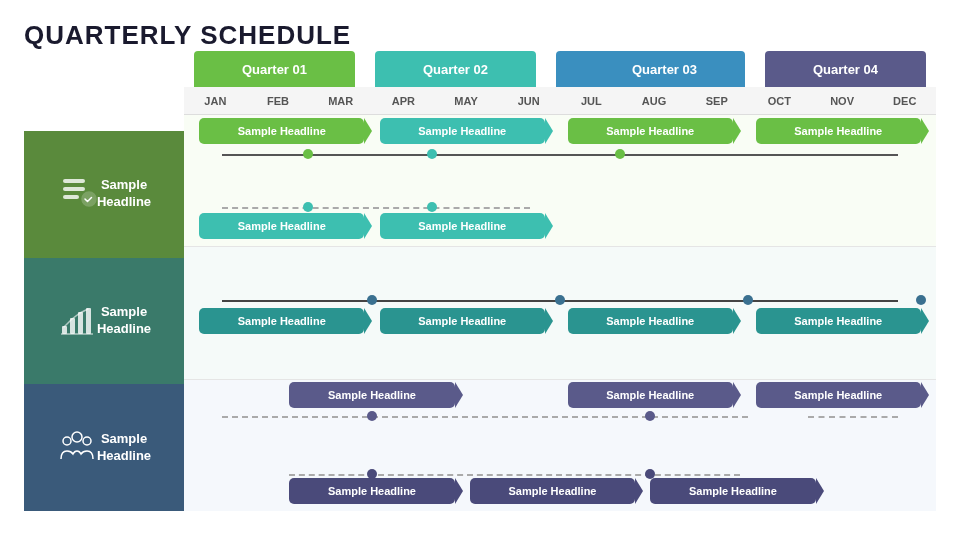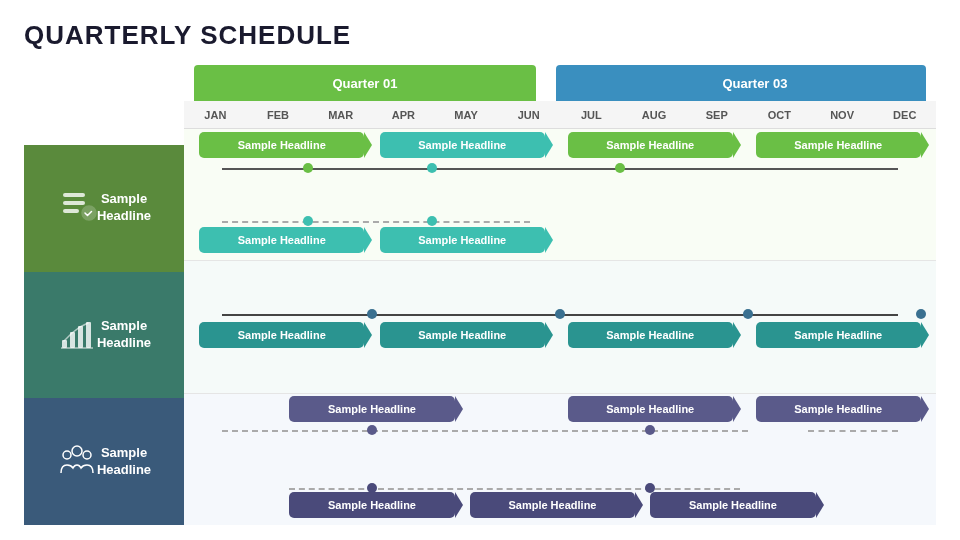--- a/index.html
+++ b/index.html
@@ -16,21 +16,20 @@
       height: 540px;
       padding: 20px 24px 16px 24px;
       position: relative;
     }
 
     .main-title {
       font-size: 26px;
       font-weight: 900;
       color: #1a1a2e;
       letter-spacing: 1px;
-      margin-bottom: 14px;
       text-transform: uppercase;
     }
 
     .schedule-container {
       display: flex;
       width: 100%;
       height: 460px;
     }
 
     
@@ -228,22 +227,28 @@
         <div class="sidebar-label">Sample<br>Headline</div>
       </div>
     </div>
 
     <div class="grid-area">
 
       <div class="quarter-headers">
         <div class="quarter-header q1">
           <span>Quarter 01</span>
         </div>
+        <div class="quarter-header q2">
+          <span>Quarter 02</span>
+        </div>
         <div class="quarter-header q3">
           <span>Quarter 03</span>
+        </div>
+        <div class="quarter-header q4">
+          <span>Quarter 04</span>
         </div>
       </div>
 
       <div class="month-row">
         <div class="month-cell">JAN</div>
         <div class="month-cell">FEB</div>
         <div class="month-cell">MAR</div>
         <div class="month-cell">APR</div>
         <div class="month-cell">MAY</div>
         <div class="month-cell">JUN</div>

